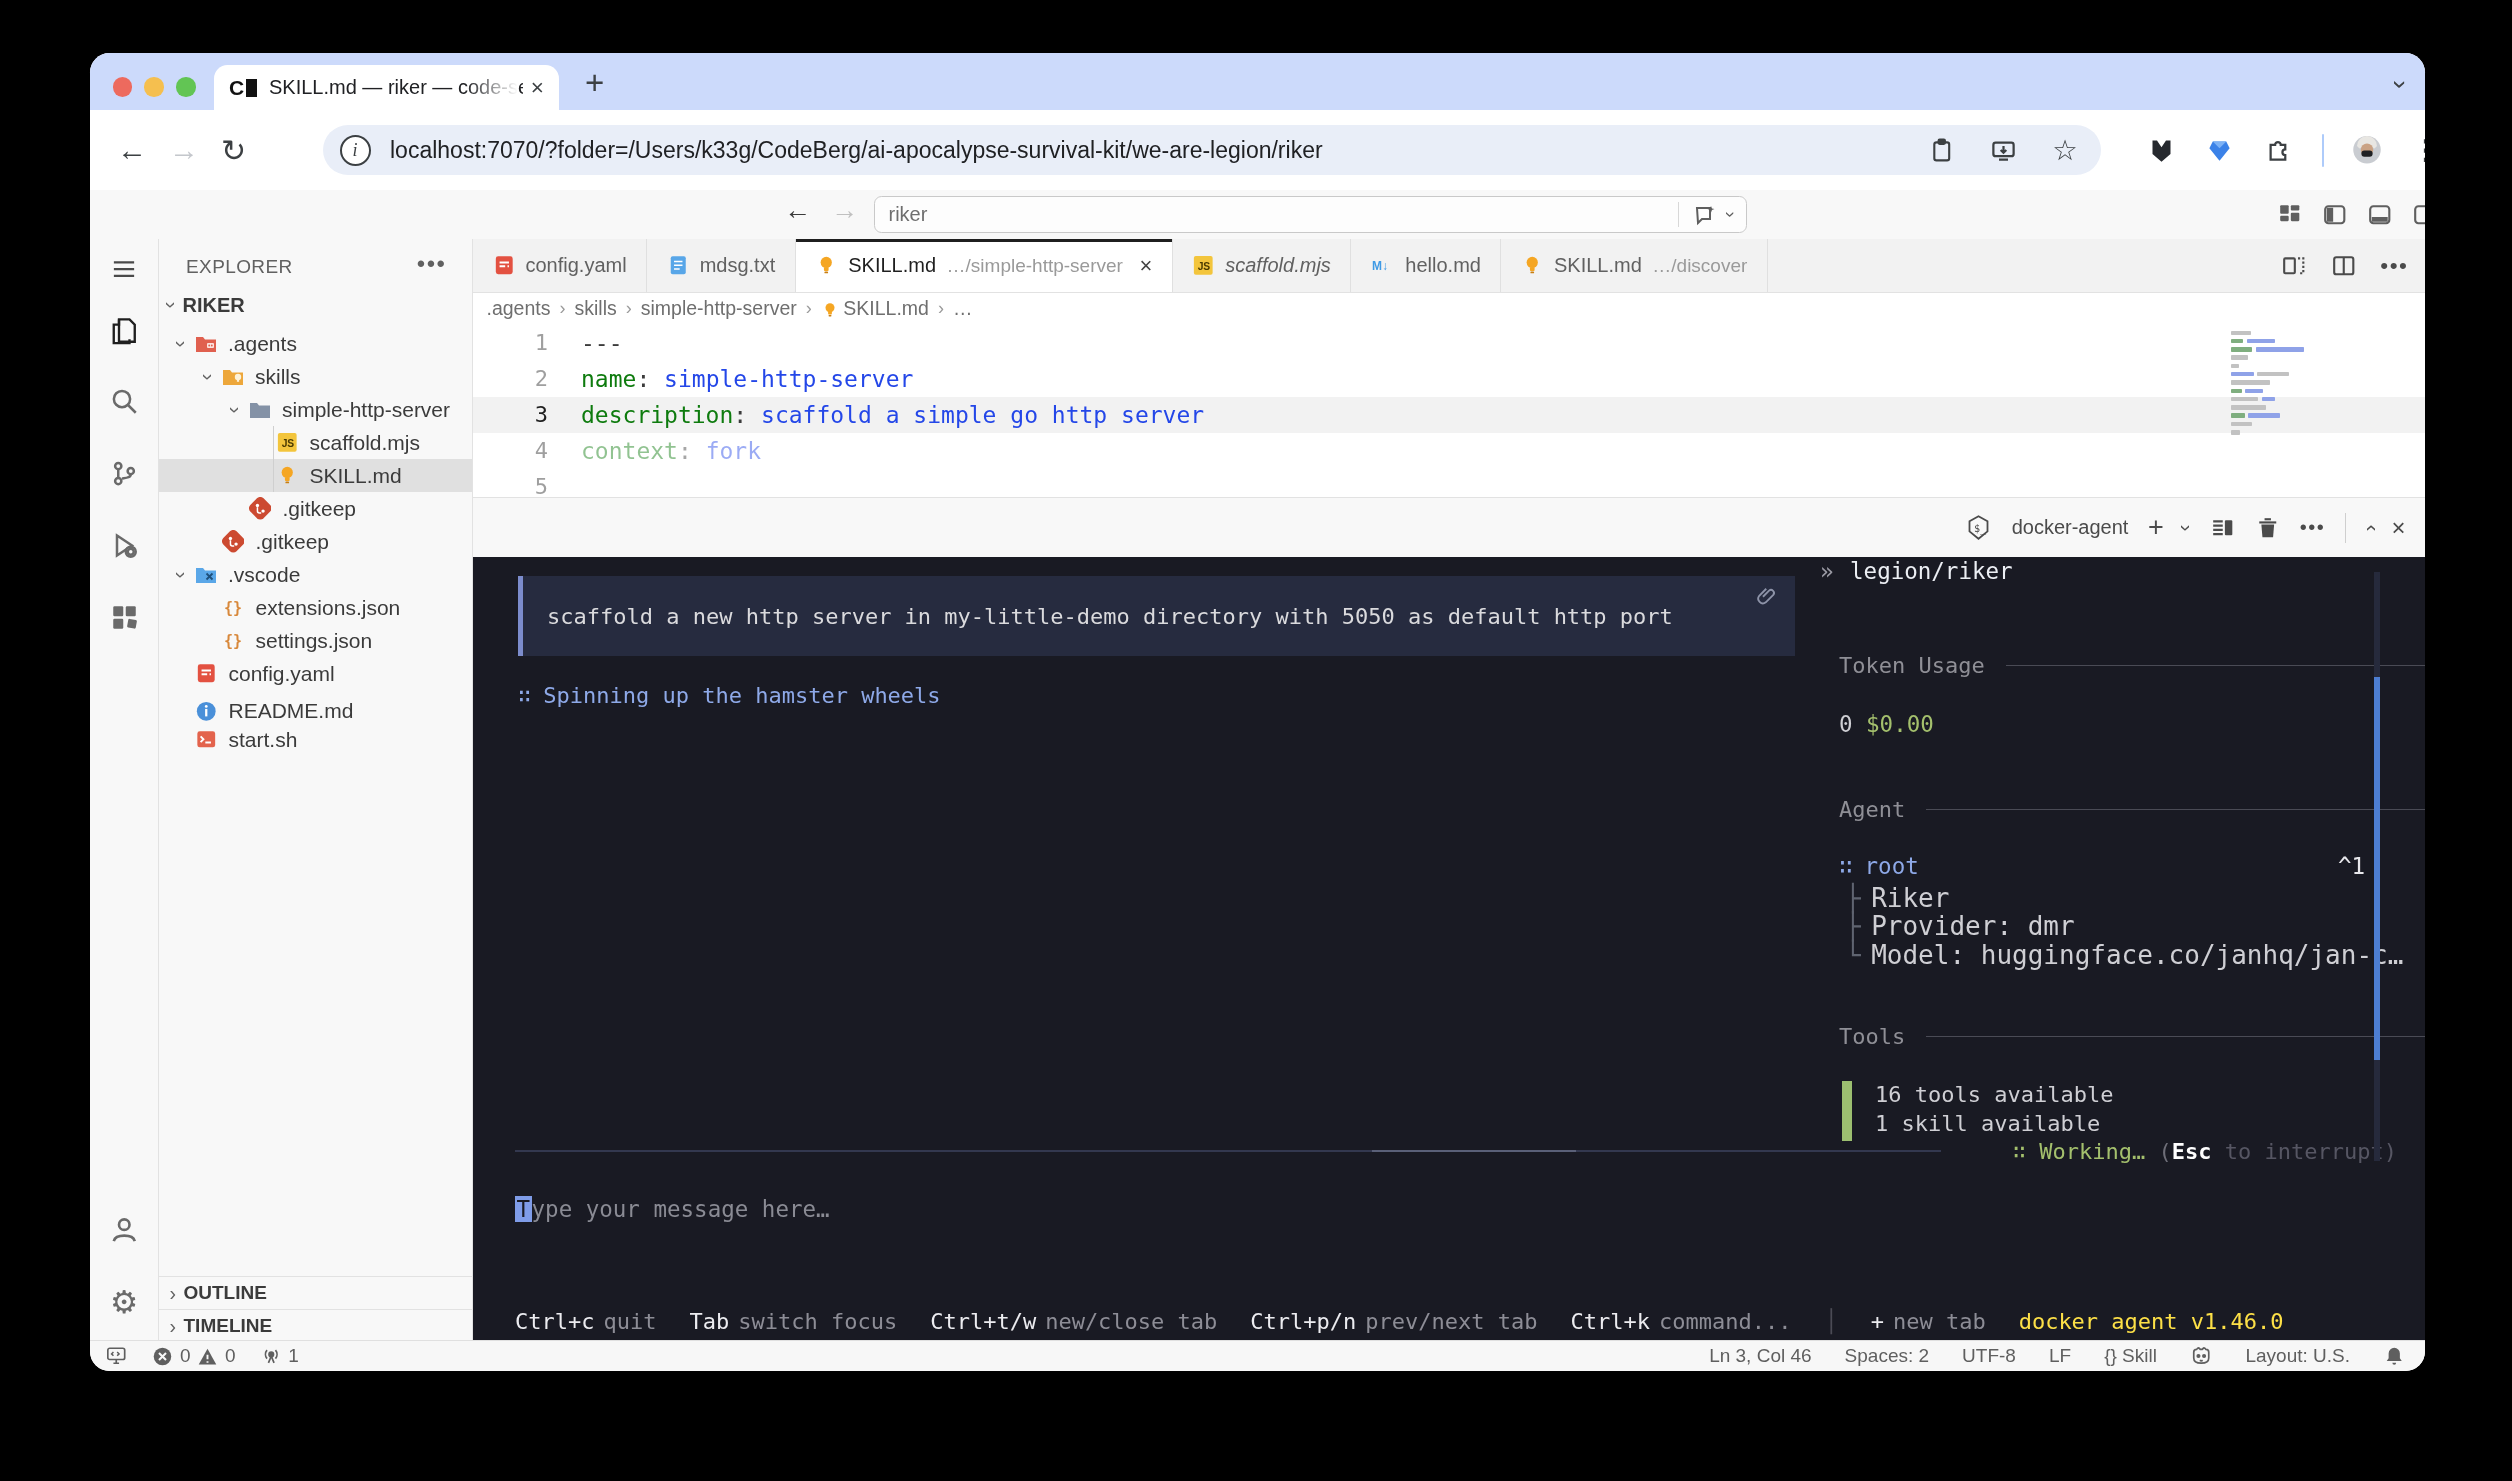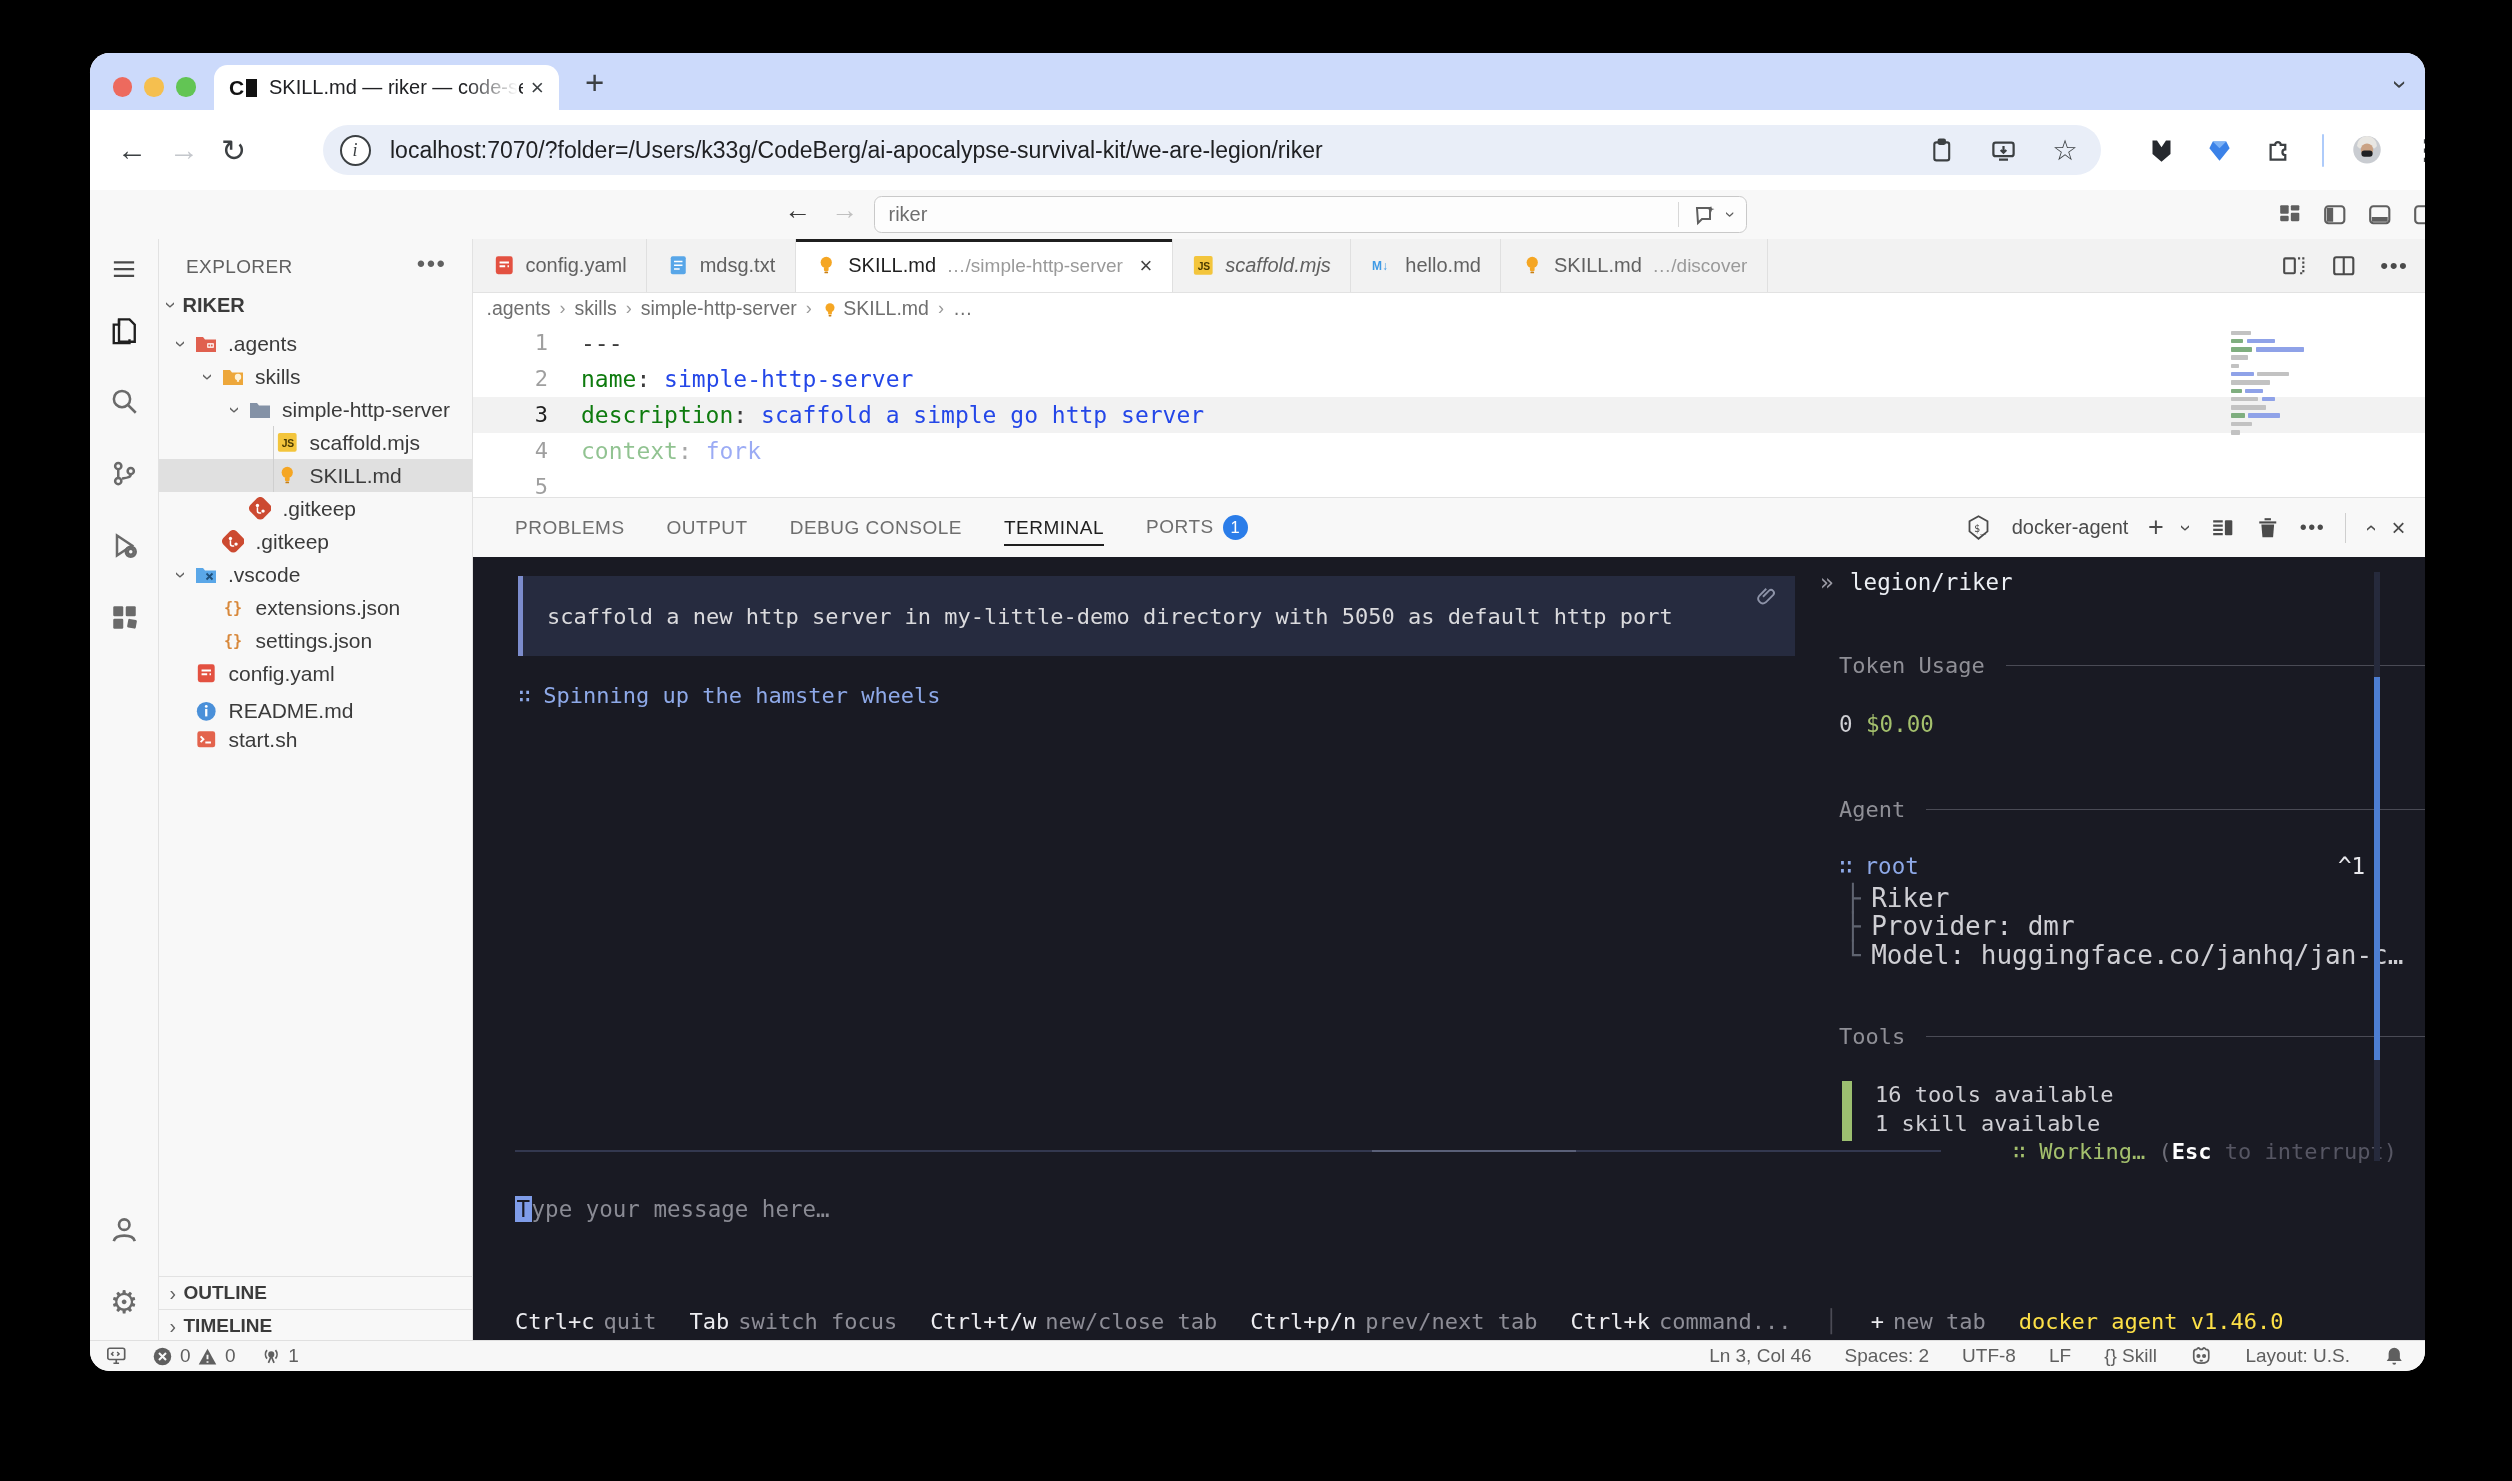--- a/index.html
+++ b/index.html
@@ -116,21 +116,21 @@
         color:#4b4b4b;font-size:20px;}
   .pdiv{width:0.8px;height:30px;background:#cfcfcf;}
   .terminal{position:absolute;left:0;top:60px;right:0;bottom:0;background:#191a23;
         font-family:"DejaVu Sans Mono",monospace;color:#d6d6d6;overflow:hidden;}
   .promptbox{position:absolute;left:45px;top:19px;width:1277px;height:80px;background:#262b3f;
         border-left:5.3px solid #7c8ccc;display:flex;align-items:center;padding-left:24px;
         box-sizing:border-box;font-size:22px;color:#dadadd;}
   .clip{position:absolute;right:18px;top:9px;color:#8d93a8;}
   .spinline{position:absolute;left:45px;top:126px;font-size:22px;color:#8ea9e8;}
   .spin{color:#8ea9e8;margin-right:12px;}
-  .tuibc{position:absolute;left:1347px;top:12px;font-size:22.5px;color:#9a9aa4;}
+  .tuibc{position:absolute;left:1347px;top:1px;font-size:22.5px;color:#9a9aa4;}
   .tuibc .path{color:#eceff4;margin-left:16.5px;}
   .sechead{position:absolute;left:1366px;width:983px;font-size:22px;color:#8f8f96;
         display:flex;align-items:center;}
   .sechead .rule{flex:1;height:1.5px;background:#4a4b55;margin-left:21px;}
   .tokval{position:absolute;left:1366px;top:154px;font-size:22.5px;color:#cfcfd4;}
   .tokval .cost{color:#a4c06d;margin-left:13.5px;}
   .agroot{position:absolute;left:1366px;top:296px;font-size:22.5px;color:#8ea9e8;}
   .agshort{position:absolute;left:1865px;top:296px;font-size:22.5px;color:#e8e8ec;}
   .agrow{position:absolute;left:1372px;font-size:26px;color:#cfcfd4;white-space:pre;}
   .agrow .pre{color:#5f6470;margin-right:10.5px;}
@@ -639,27 +639,20 @@
               <span class="mseg" style="width: 21px; background: rgb(194, 194, 194);"></span>
             </div>
             <div class="mrow">
               <span class="mseg" style="width: 9px; background: rgb(194, 194, 194);"></span>
             </div>
           </div>
     </div>
 
     <div class="panel">
       <div class="panelhead">
-        <div id="ptabs" style="display:flex;align-items:center;height:100%;">
-              <span class="ptab">PROBLEMS</span>
-              <span class="ptab">OUTPUT</span>
-              <span class="ptab">DEBUG CONSOLE</span>
-              <span class="ptab active">TERMINAL</span>
-              <span class="ptab">PORTS<span class="pbadge">1</span></span>
-            </div>
         <span class="pright">
           <span>
             <svg width="27" height="27" viewBox="0 0 24 24" fill="none" stroke="#4b4b4b" stroke-width="1.6" style="font-size:27px">
                   <path d="M12 2l8 4.5v9L12 22l-8-6.5v-9z"></path>
                   <text x="8" y="16" font-size="9" fill="#4b4b4b" stroke="none" font-family="monospace">$_</text>
                 </svg>
               </span>
           <span>docker-agent</span>
           <span style="font-size:27px;">+</span>
           <span style="transform:rotate(90deg);display:inline-block;font-size:21px;">›</span>

